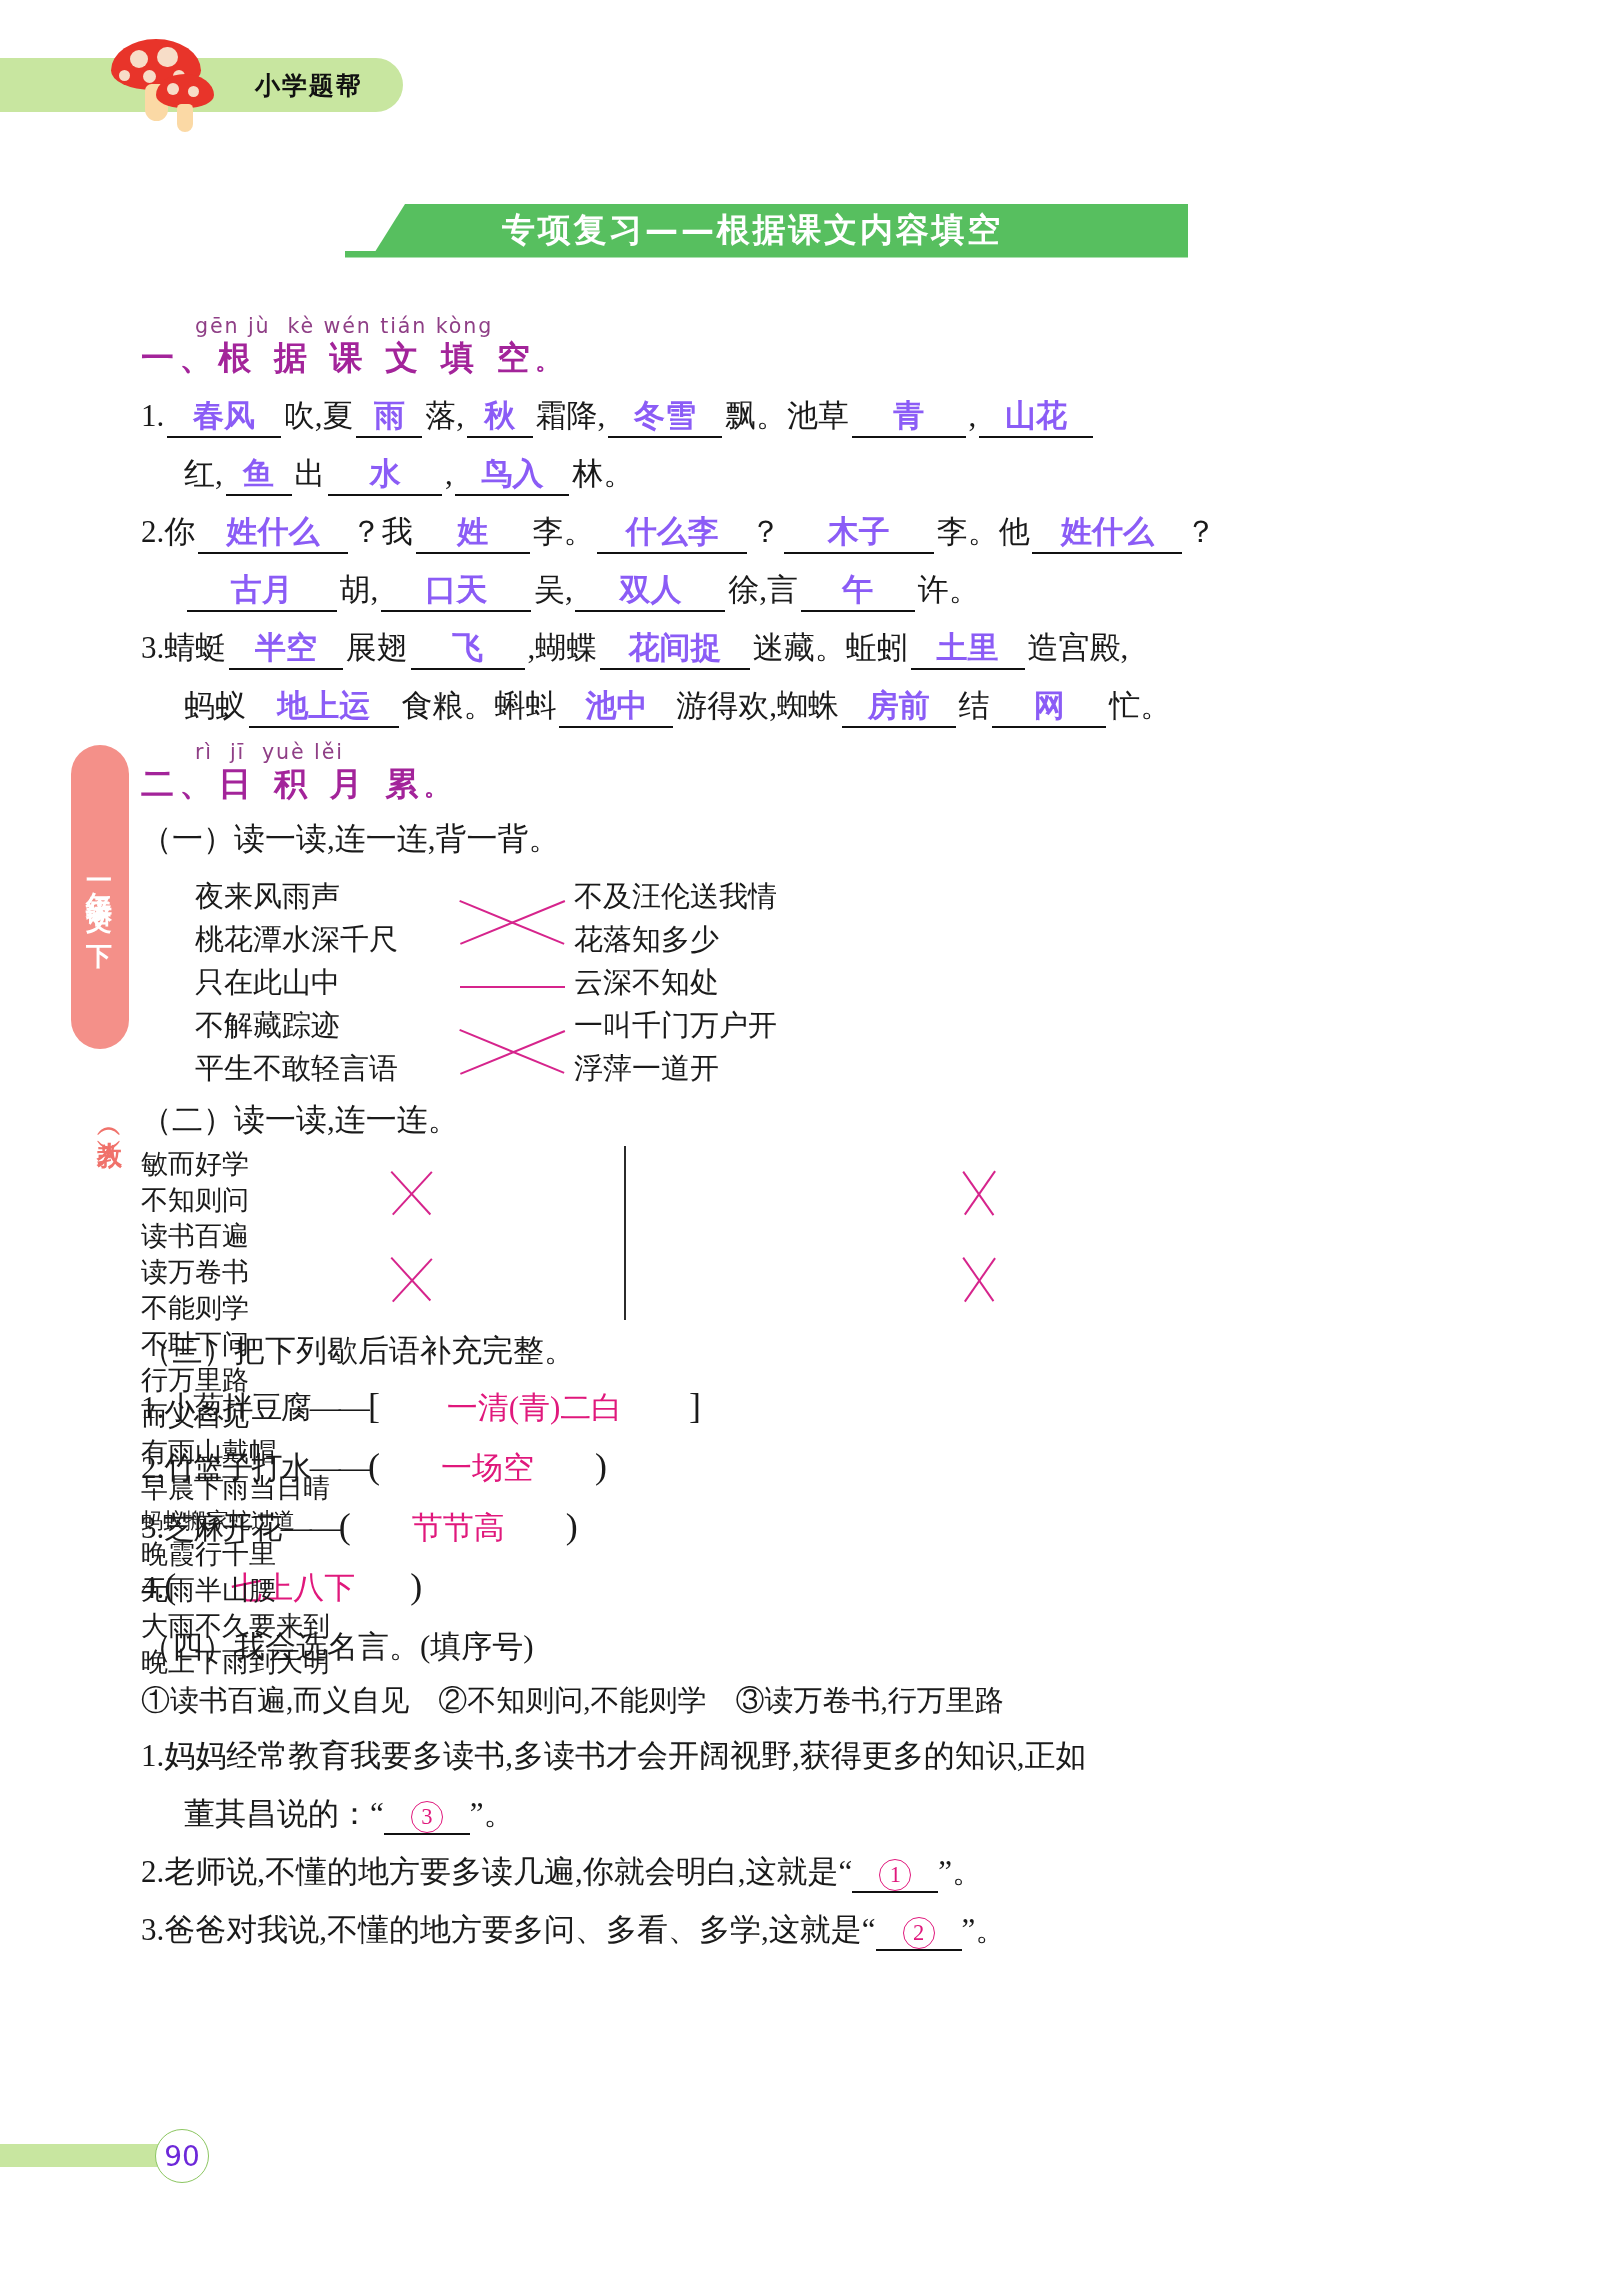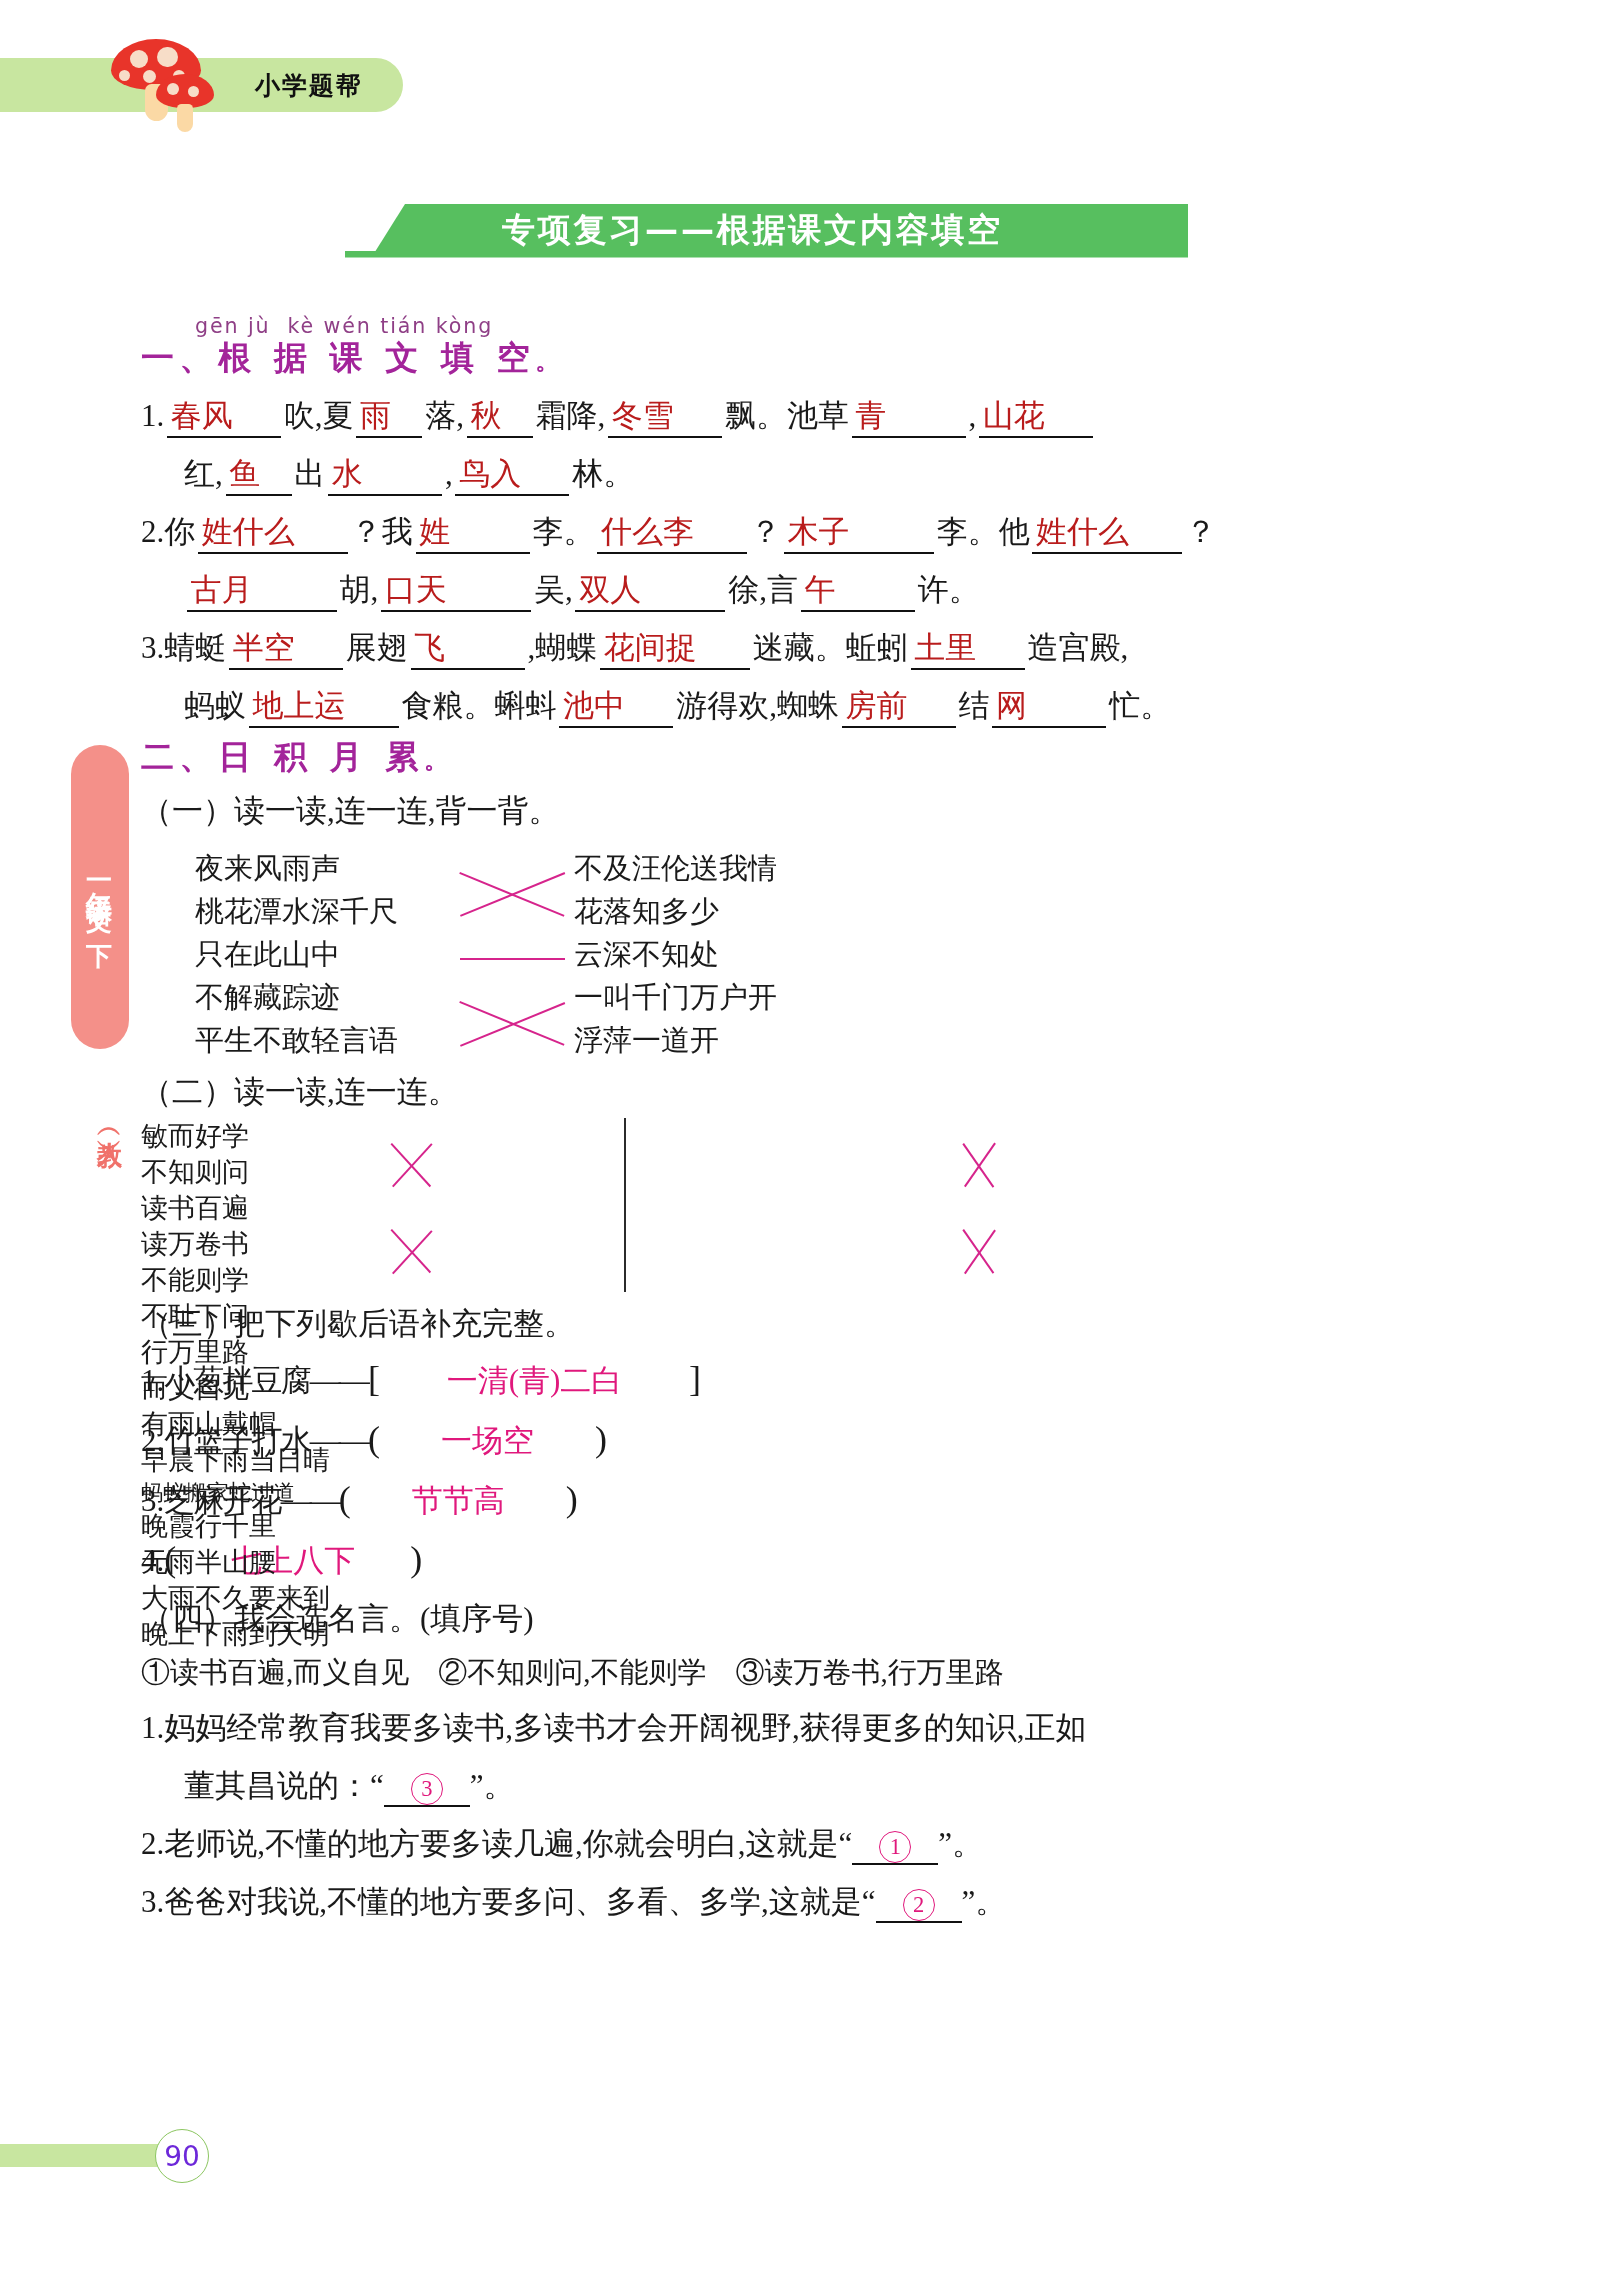--- a/index.html
+++ b/index.html
@@ -93,23 +93,23 @@
   .sec-head .dot{ font-size:24px; letter-spacing:0; }
 
   .qline{
     font-size:31px; line-height:58px; white-space:nowrap;
     display:flex; align-items:baseline;
   }
   .qline.indent{ padding-left:43px; }
 
   .blk{ color:#1a1a1a; }
   .ans{
-    color:#b91c1c; border-bottom:2.3px solid #111;
-    display:inline-block; text-align:left; line-height:41px;
-    padding:0 3.7px; margin:0 2.8px; font-weight:400;
+    color:#8b5cf6; border-bottom:2.3px solid #111;
+    display:inline-block; text-align:center; line-height:41px;
+    padding:0 3.7px; margin:0 2.8px; font-weight:700;
   }
   .ans.w1 { min-width:66px; }
   .ans.w2 { min-width:114px; }
   .ans.w3 { min-width:150px; }
 
   .subhead{ font-size:31px; line-height:52px; margin-top:3.7px; }
 
   
   .match{ position:relative; margin:8px 0 0 0; }
   .match .col{ position:absolute; font-size:29px; white-space:nowrap; }
@@ -242,20 +242,21 @@
         <span class="blk">食粮。蝌蚪</span>
         <span class="ans w2">池中</span>
         <span class="blk">游得欢,蜘蛛</span>
         <span class="ans w2">房前</span>
         <span class="blk">结</span>
         <span class="ans w2">网</span>
         <span class="blk">忙。</span>
       </div>
     </div>
 
+  <div class="pinyin" style="margin-top:5.6px">rì  jī  yuè lěi</div>
   <div class="sec-head">
     <span>二、日 积 月 累</span><span class="dot">。</span>
   </div>
 
   <div class="subhead">（一）读一读,连一连,背一背。</div>
   <div id="match1" class="match" style="height:217px;">
       <div class="col" style="left: 54px; top: 3.7px;">夜来风雨声</div>
       <div class="col" style="left: 54px; top: 47px;">桃花潭水深千尺</div>
       <div class="col" style="left: 54px; top: 90px;">只在此山中</div>
       <div class="col" style="left: 54px; top: 133px;">不解藏踪迹</div>

